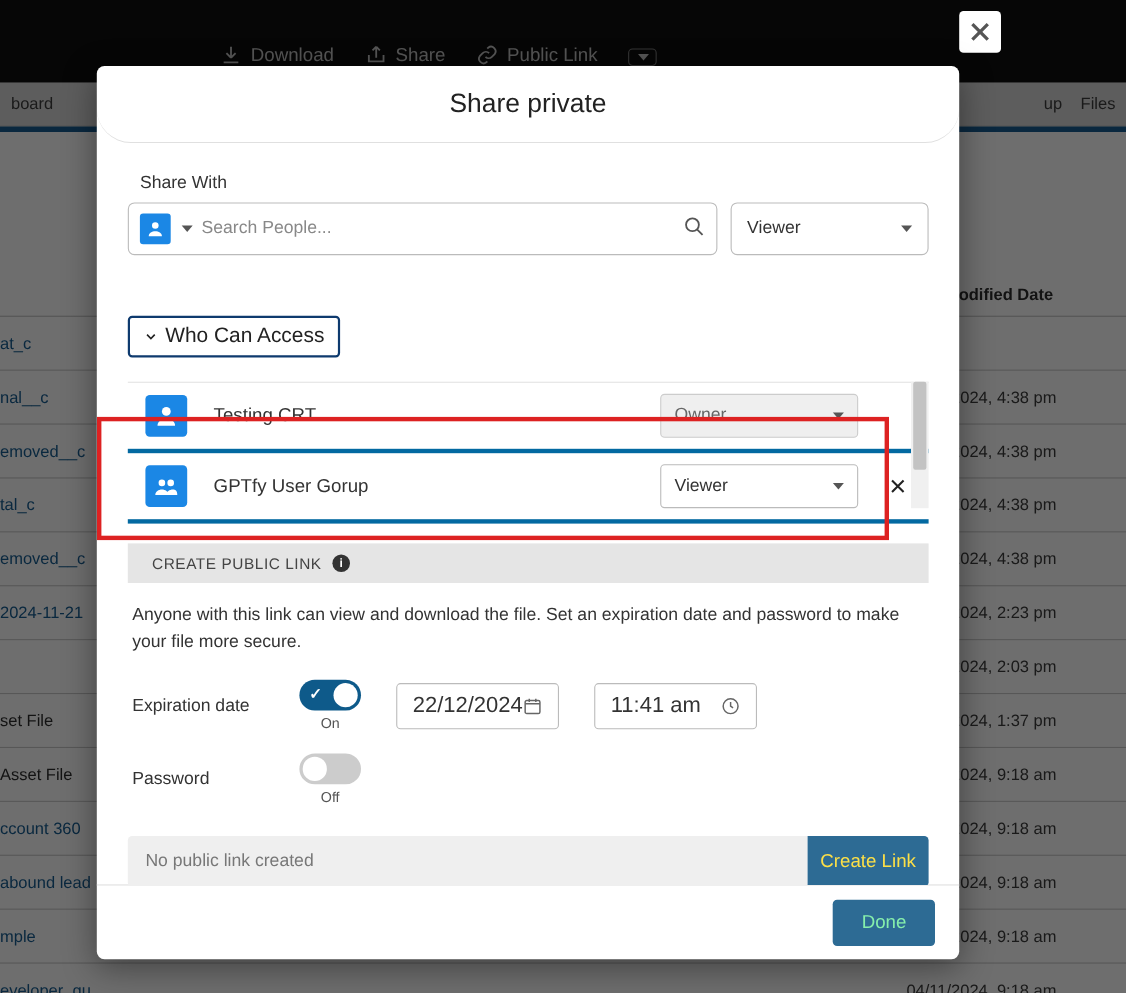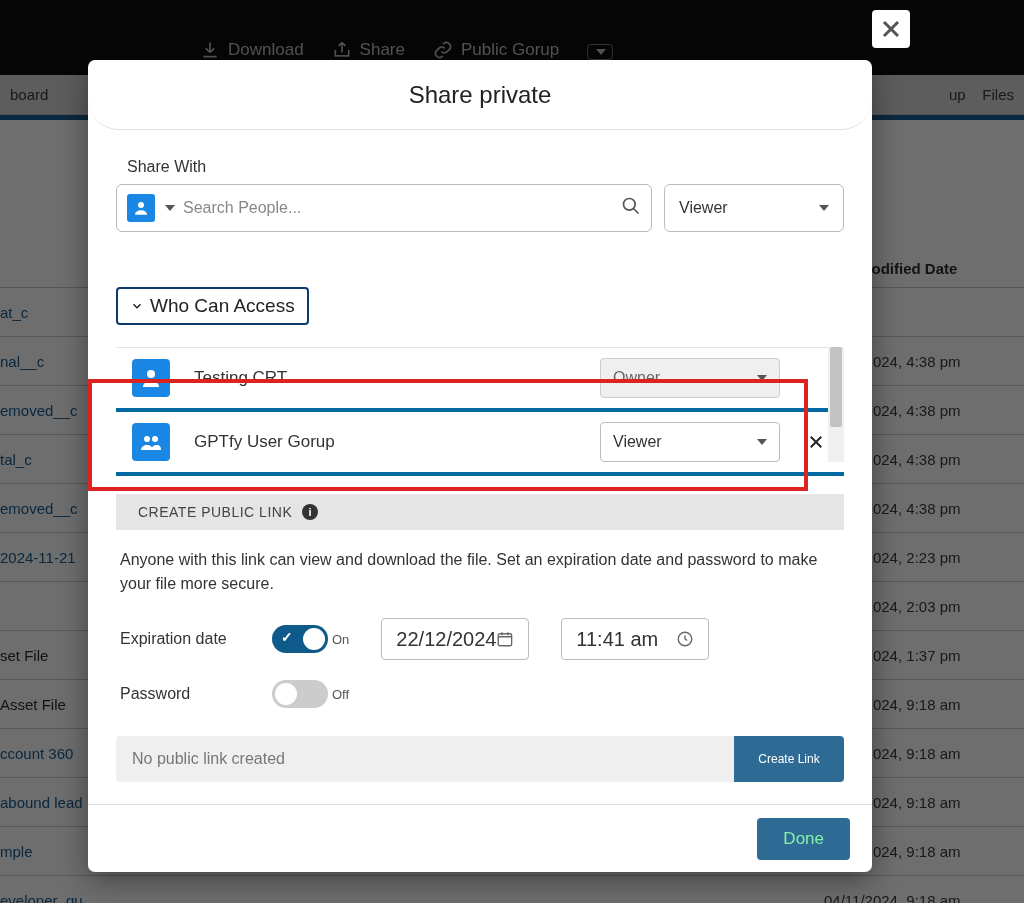--- a/index.html
+++ b/index.html
@@ -63,37 +63,37 @@
 
   .red-box { position: absolute; border: 4px solid #d22; pointer-events: none; }
 
   .public-link-bar { background: #e5e5e5; height: 36px; display: flex; align-items: center; gap: 10px; padding: 0 22px; font-size: 14px; letter-spacing: .5px; color: #444; margin-top: 18px; }
   .info-icon { width: 16px; height: 16px; border-radius: 50%; background: #333; color: #fff; display: flex; align-items: center; justify-content: center; font-size: 11px; font-weight: bold; }
 
   .public-desc { font-size: 16px; color: #333; line-height: 1.5; padding: 18px 4px 12px 4px; }
 
   .option-row { display: flex; align-items: center; gap: 32px; padding: 10px 4px; }
   .option-label { width: 120px; font-size: 16px; color: #333; }
-  .toggle-wrap { display: flex; flex-direction: row; align-items: center; gap: 4px; }
+  .toggle-wrap { display: flex; flex-direction: column; align-items: center; gap: 4px; }
   .toggle { width: 56px; height: 28px; border-radius: 16px; position: relative; cursor: pointer; }
   .toggle.on { background: #0e5a8a; }
   .toggle.off { background: #ccc; }
   .knob { position: absolute; top: 3px; width: 22px; height: 22px; border-radius: 50%; background: #fff; }
   .toggle.on .knob { right: 3px; }
   .toggle.off .knob { left: 3px; }
   .toggle.on::before { content: "✓"; position: absolute; left: 9px; top: 4px; color: #fff; font-size: 14px; font-weight: bold; }
   .toggle-text { font-size: 13px; color: #555; }
   .date-input, .time-input { height: 42px; border: 1px solid #bbb; border-radius: 4px; display: flex; align-items: center; justify-content: space-between; padding: 0 14px; font-size: 20px; color: #333; }
   .date-input { width: 148px; }
   .time-input { width: 148px; }
   .date-input svg, .time-input svg { width: 18px; height: 18px; stroke: #666; fill: none; stroke-width: 1.8; }
 
   .link-row { display: flex; gap: 0; margin-top: 18px; }
   .link-box { flex: 1; height: 46px; background: #efefef; border-radius: 4px 0 0 4px; display: flex; align-items: center; padding: 0 16px; font-size: 16px; color: #777; }
-  .create-link-btn { width: 110px; height: 46px; background: #2d6b94; color: #ffffff; border: none; border-radius: 0 4px 4px 0; font-size: 12px; cursor: pointer; }
+  .create-link-btn { width: 110px; height: 46px; background: #2d6b94; color: #fde047; border: none; border-radius: 0 4px 4px 0; font-size: 17px; cursor: pointer; }
 
   .modal-footer { height: 68px; border-top: 1px solid #e0e0e0; display: flex; align-items: center; justify-content: flex-end; padding: 0 22px; }
   .done-btn { height: 42px; padding: 0 26px; background: #2d6b94; color: #86efac; border: none; border-radius: 4px; font-size: 17px; cursor: pointer; }
 
   .mini-scroll { position: absolute; right: 0; top: 0; width: 16px; height: 115px; background: #f0f0f0; }
   .mini-scroll-thumb { position: absolute; right: 2px; top: 0; width: 12px; height: 80px; background: #c3c3c3; border-radius: 2px; }
   .access-wrap { position: relative; }
 </style>
 </head>
 <body>
@@ -110,21 +110,21 @@
       <div class="tb-item">
         <svg viewBox="0 0 24 24">
             <path d="M4 12v7h16v-7M12 3v12m0-12l4 4m-4-4l-4 4"></path>
           </svg>
         <span>Share</span>
       </div>
       <div class="tb-item">
         <svg viewBox="0 0 24 24">
             <path d="M10 14a5 5 0 0 0 7 0l3-3a5 5 0 0 0-7-7l-1 1M14 10a5 5 0 0 0-7 0l-3 3a5 5 0 0 0 7 7l1-1"></path>
           </svg>
-        <span>Public Gorup</span>
+        <span>Public Link</span>
       </div>
       <div class="tb-item" style="border:1px solid #888;border-radius:4px;padding:4px 6px;">
         <div class="caret-down" style="border-top-color:#ddd;"></div>
       </div>
     </div>
   </div>
   <div class="bg-secondbar">
     <span>board</span>
     <span><span>up</span>&nbsp;&nbsp;&nbsp;&nbsp;<span>Files</span></span>
   </div>

